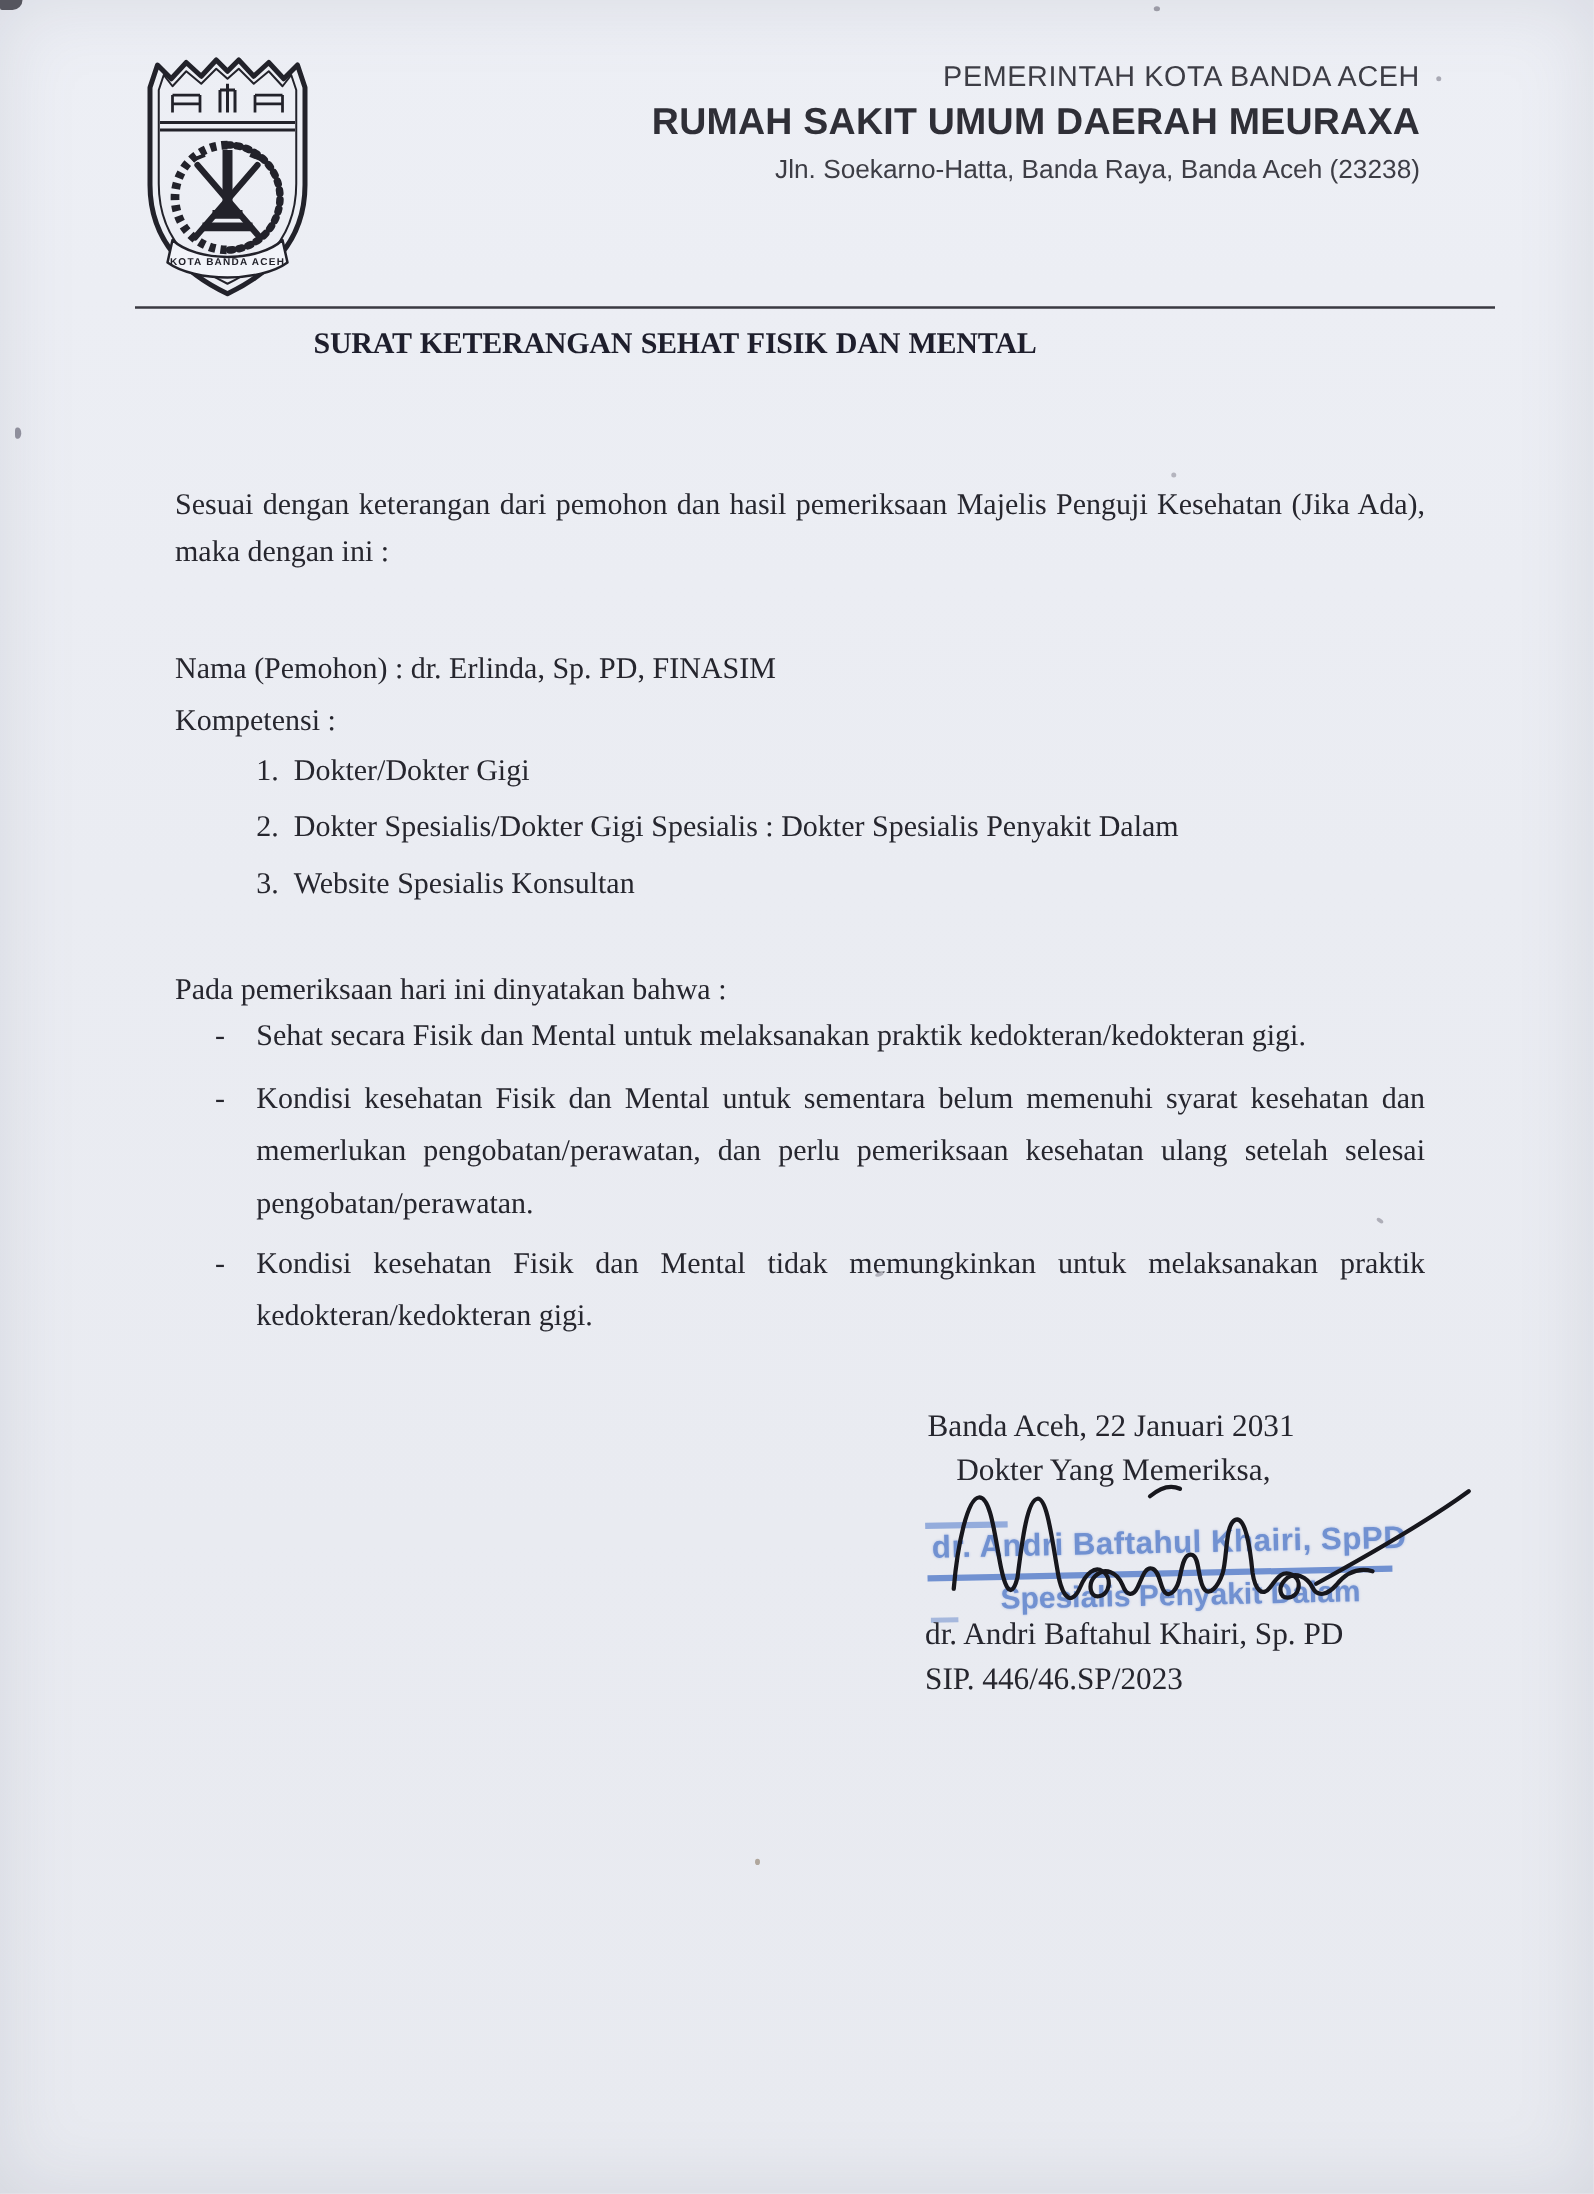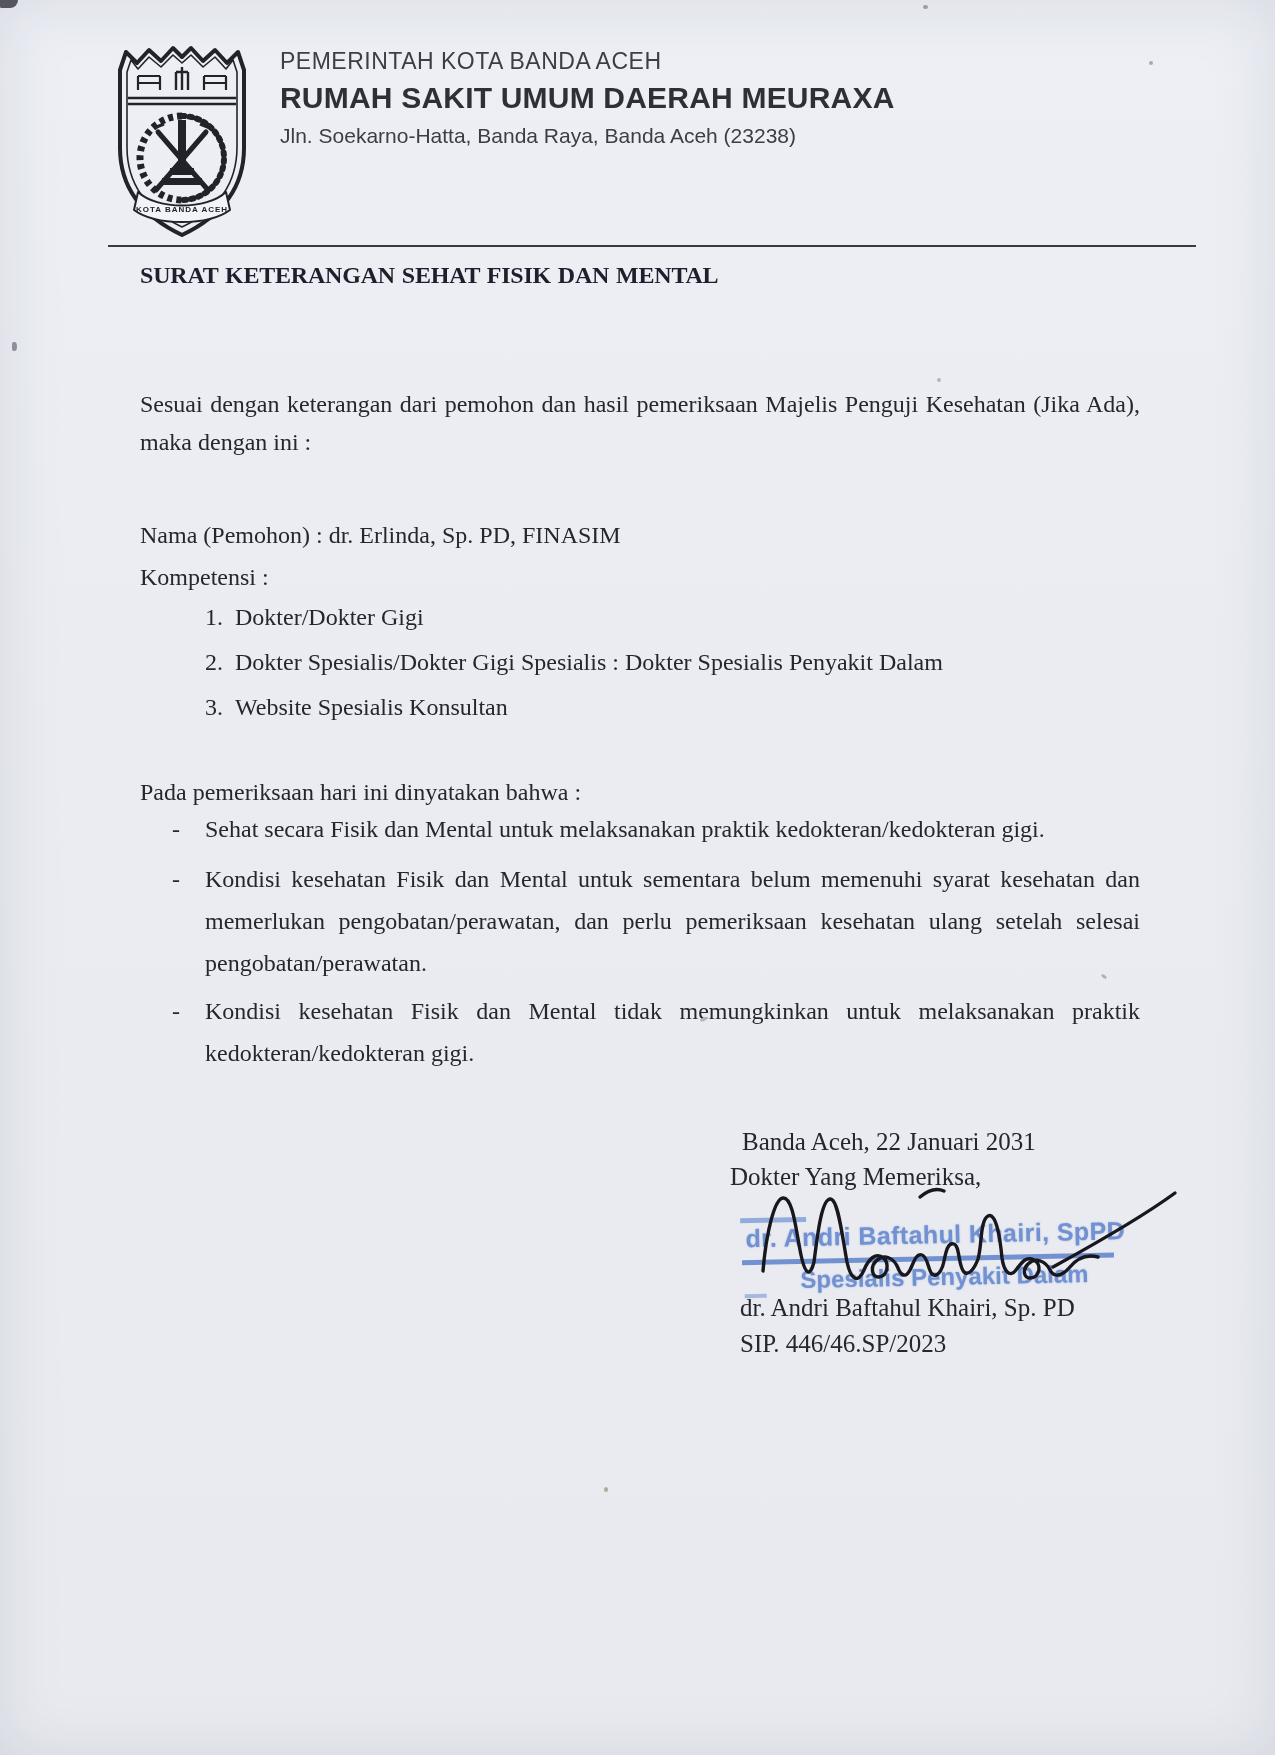--- a/index.html
+++ b/index.html
@@ -9,29 +9,29 @@
     background:linear-gradient(180deg,#edeff5 0%,#eaecf2 40%,#e8eaf0 100%);
     font-family:"Liberation Serif",serif;
     color:#26262e;
     overflow:hidden;
     box-shadow:inset 0 0 60px rgba(120,125,145,.18);
   }
   
   .logo{position:absolute;left:112px;top:40px;width:140px;height:200px;}
   .header-text{
     position:absolute;left:280px;top:48px;width:856px;
-    text-align:left;font-family:"Liberation Sans",sans-serif;color:#3d3d45;
+    text-align:right;font-family:"Liberation Sans",sans-serif;color:#3d3d45;
   }
   .h-line1{font-size:23px;letter-spacing:.5px;margin:0 0 6px 0;font-weight:400;}
   .h-line2{font-size:30px;font-weight:700;color:#2f2f37;margin:0 0 9px 0;letter-spacing:.2px;}
   .h-line3,.h-line4,.h-line5{font-size:21px;margin:0 0 4px 0;font-weight:400;}
   .divider{position:absolute;left:108px;top:245px;width:1088px;height:2px;background:#3a3a42;}
   
   .doc-title{
-    position:absolute;left:140px;top:262px;width:800px;text-align:left;
+    position:absolute;left:140px;top:262px;width:800px;text-align:center;
     font-size:24px;font-weight:700;letter-spacing:-.2px;word-spacing:1px;color:#1e1e2c;
   }
   
   .col{position:absolute;left:140px;width:1000px;font-size:24px;line-height:38px;margin-top:45px;}
   .intro{top:340px;text-align:justify;}
   .nama{top:470px;line-height:40px;}
   .kompetensi{top:512px;line-height:40px;}
   .num-list{top:550px;}
   .num-list .row{display:flex;height:45px;line-height:45px;}
   .num-list .num{width:30px;margin-left:65px;}
@@ -40,21 +40,21 @@
   .dash-list{top:770px;}
   .dash-item{display:flex;}
   .dash-item .dash{width:33px;margin-left:32px;flex:none;}
   .dash-item .txt{flex:1;}
   .di-1{line-height:29px;margin-bottom:14px;}
   .di-2{line-height:42px;margin-bottom:6px;}
   .di-2 .txt,.di-3 .txt{text-align:justify;}
   .di-3{line-height:42px;}
   
   .sig-date{position:absolute;left:742px;top:1128px;font-size:25px;}
-  .sig-label{position:absolute;left:730px;top:1163px;font-size:25px;}
+  .sig-label{position:absolute;left:765px;top:1163px;font-size:25px;}
   .stamp{
     position:absolute;left:735px;top:1212px;width:420px;
     color:#5d82cc;font-family:"Liberation Sans",sans-serif;font-weight:700;
     transform:rotate(-1.2deg);opacity:.85;text-shadow:0 0 2px rgba(93,130,204,.55);
   }
   .stamp-frag{position:absolute;left:5px;top:2px;width:66px;height:5px;background:#6d8fd2;opacity:.8;}
   .stamp-l1{position:absolute;left:10px;top:8px;font-size:25px;letter-spacing:.4px;white-space:nowrap;}
   .stamp-rule{position:absolute;left:6px;top:44px;width:372px;height:5px;background:#5d82cc;}
   .stamp-l2{position:absolute;left:64px;top:51px;font-size:24px;white-space:nowrap;}
   .stamp-frag2{position:absolute;left:8px;top:78px;width:22px;height:4px;background:#7b97d0;opacity:.7;}

